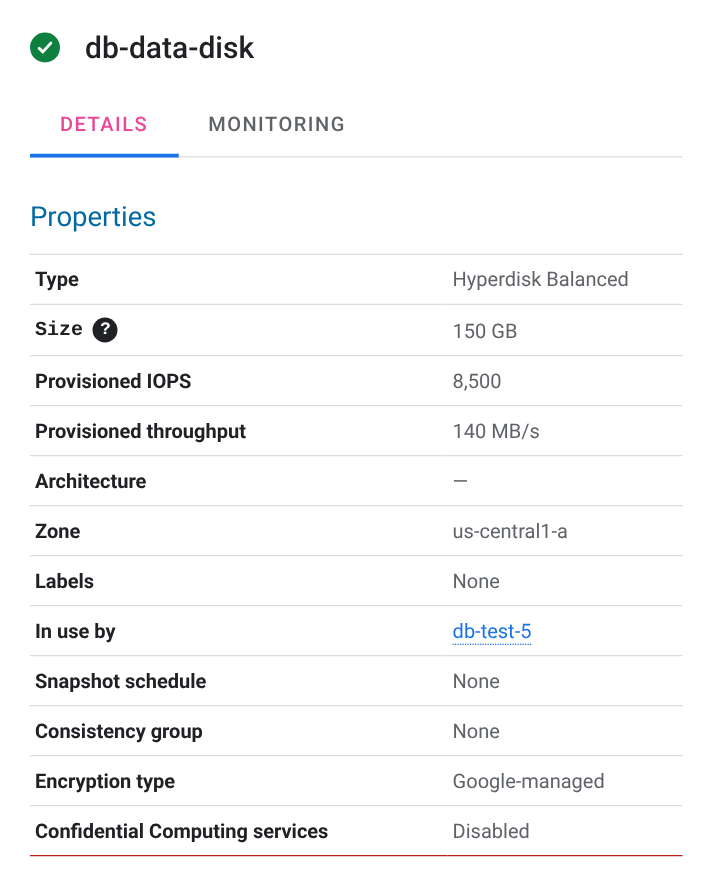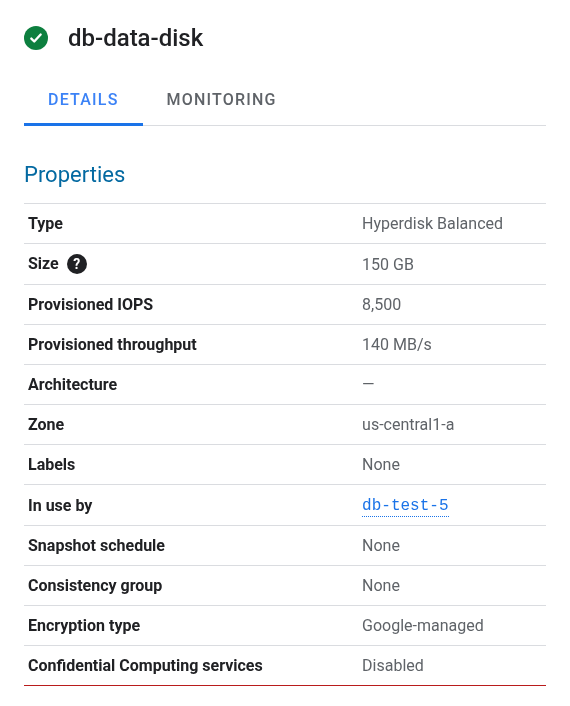--- a/index.html
+++ b/index.html
@@ -49,21 +49,21 @@
       padding: 14px 24px;
       font-size: 16px;
       font-weight: 500;
       letter-spacing: 1.2px;
       cursor: pointer;
       color: #5f6368;
       border-bottom: 3px solid transparent;
       margin-bottom: -1px;
     }
     .tab.active {
-      color: #3b82f6;
+      color: #ec4899;
       border-bottom-color: #1a73e8;
     }
     .section-title {
       font-size: 22px;
       font-weight: 400;
       color: #0369a1;
       margin-bottom: 16px;
     }
     .props-table {
       width: 100%;
@@ -84,21 +84,23 @@
       font-weight: 700;
       color: #202124;
       width: 64%;
     }
     .props-table td:last-child {
       color: #5f6368;
       font-weight: 400;
     }
     .label-with-help {
       display: flex;
+      align-items: center;
       gap: 8px;
+      font-family: Liberation Mono, monospace;
     }
     .help-icon {
       width: 20px;
       height: 20px;
       background: #202124;
       border-radius: 50%;
       display: flex;
       align-items: center;
       justify-content: center;
       color: #fff;
@@ -106,21 +108,20 @@
       font-weight: 700;
       cursor: pointer;
       flex-shrink: 0;
     }
     .link-value {
       color: #1a73e8;
       text-decoration: none;
       border-bottom: 1px dotted #1a73e8;
       cursor: pointer;
       padding-bottom: 1px;
-      font-family: Liberation Mono, monospace;
     }
   </style>
 </head>
 <body>
 
 <div class="header">
   <div class="status-icon">
     <svg viewBox="0 0 24 24" fill="none" stroke="#fff" stroke-width="4" stroke-linecap="round" stroke-linejoin="round">
       <polyline points="4,13 9,18 20,6"></polyline>
     </svg>

